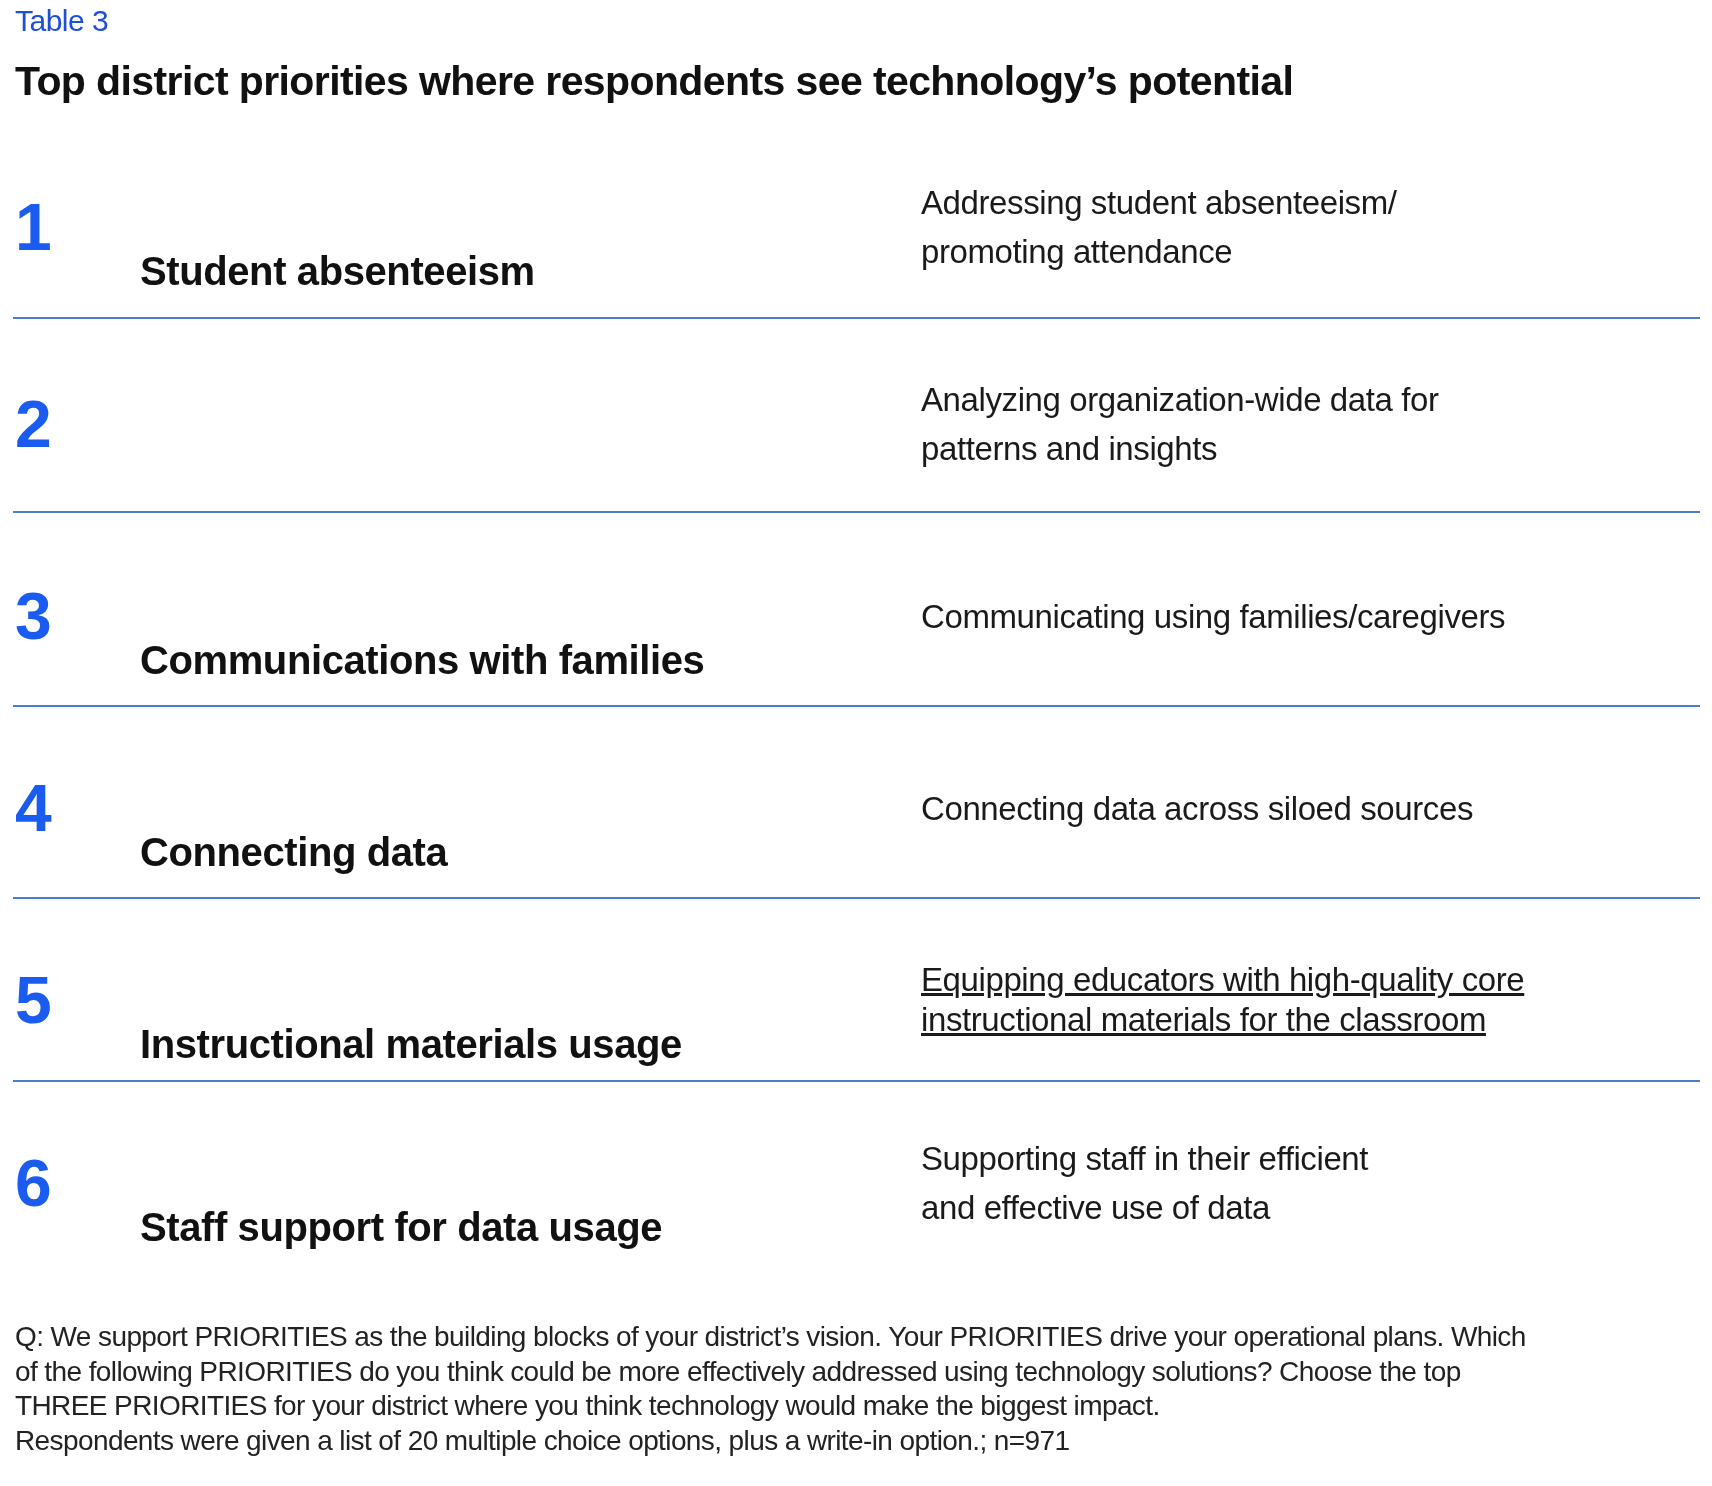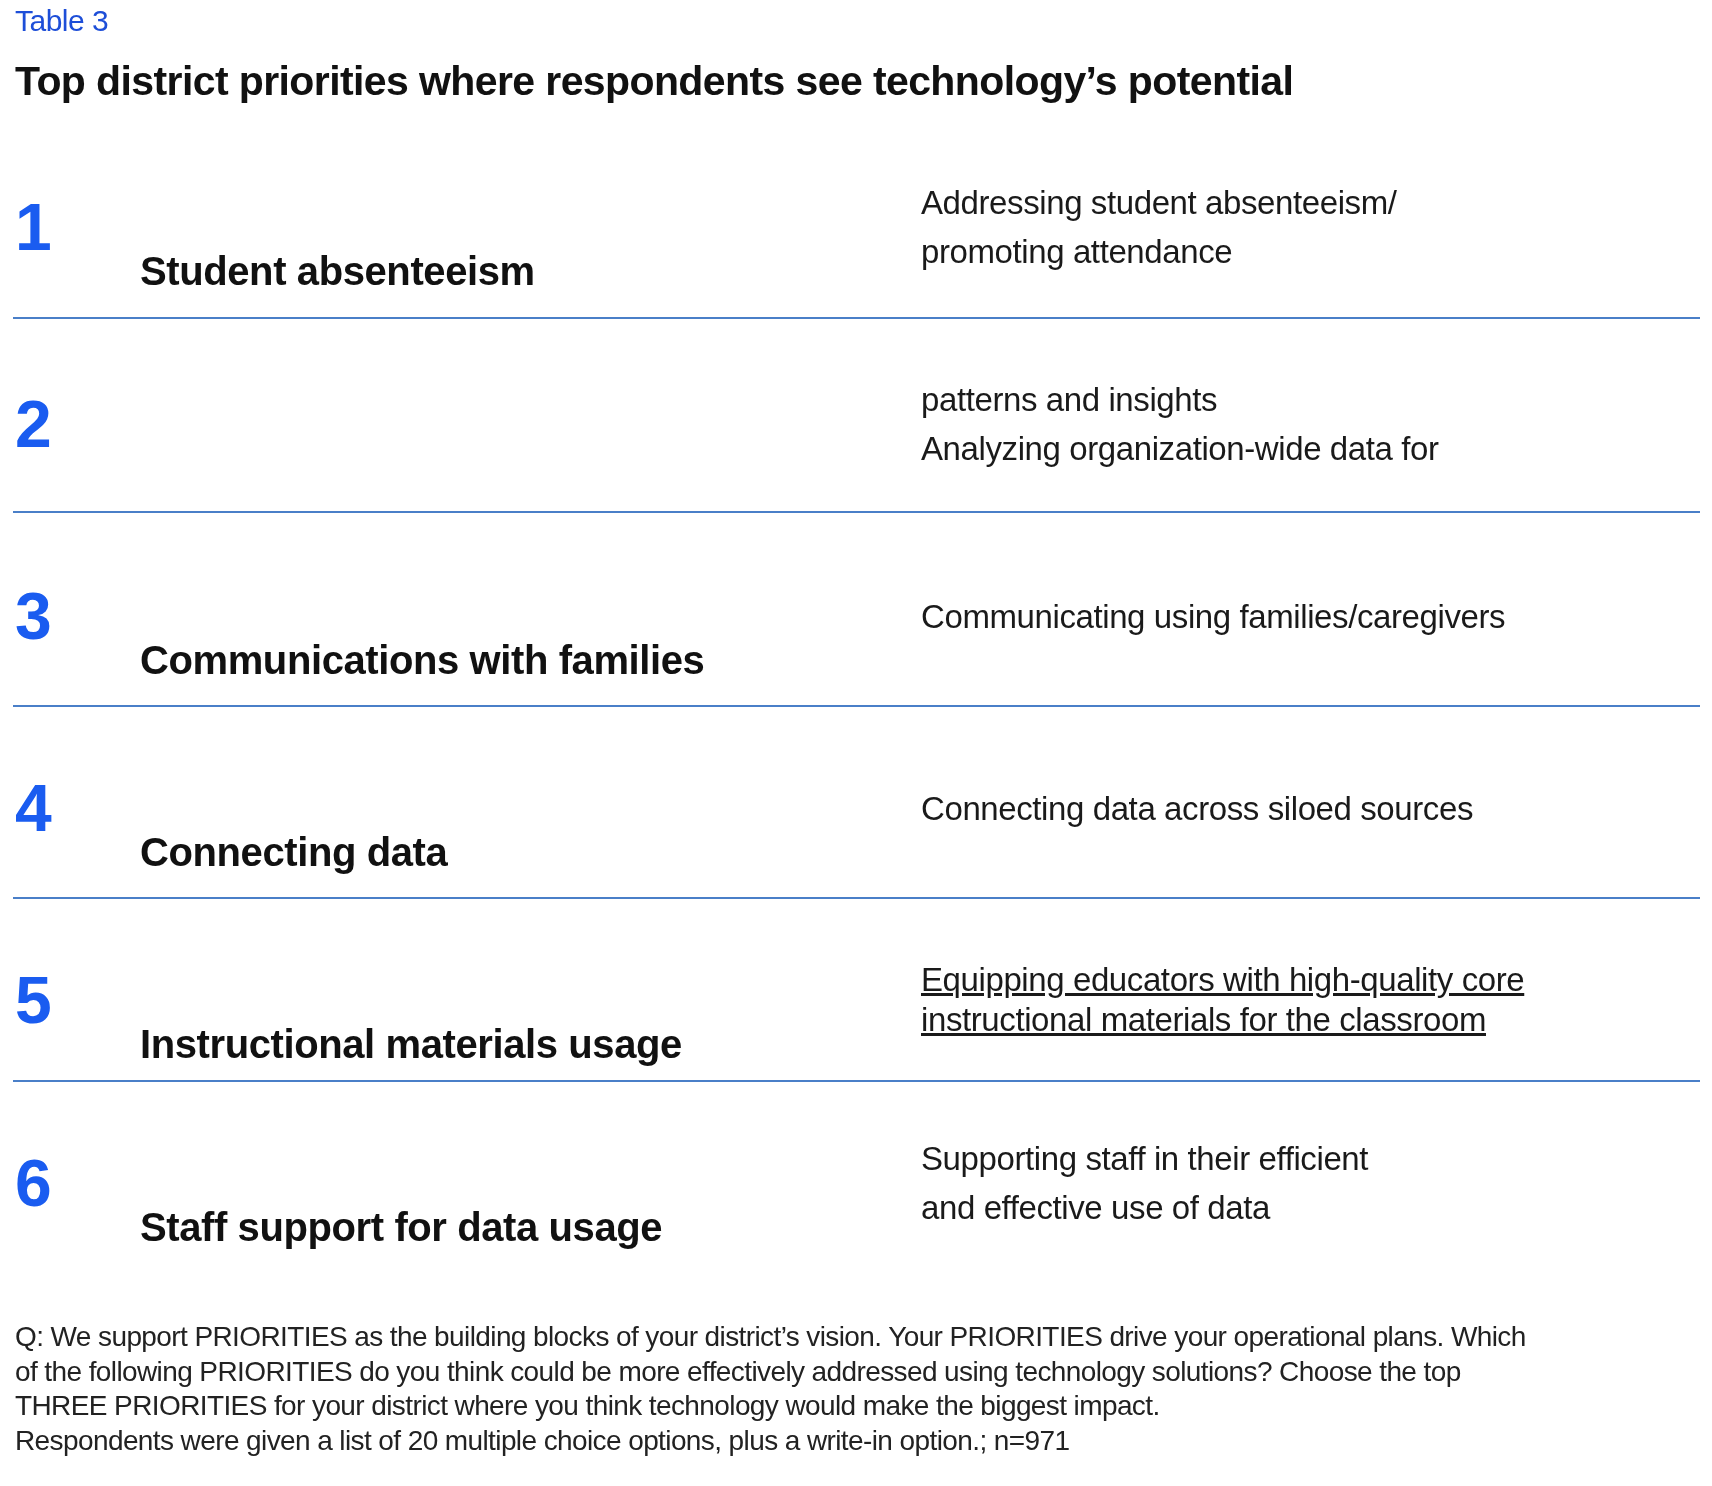--- a/index.html
+++ b/index.html
@@ -28,22 +28,22 @@
     <div class="desc">
       <div>Addressing student absenteeism/</div>
       <div>promoting attendance</div>
     </div>
   </div>
   <div class="divider" style="top:317px;"></div>
 
   <div class="row" style="top:330px;height:188px;">
     <span class="num">2</span>
     <div class="desc">
+      <div>Analyzing organization-wide data for</div>
       <div>patterns and insights</div>
-      <div>Analyzing organization-wide data for</div>
     </div>
   </div>
   <div class="divider" style="top:511px;"></div>
 
   <div class="row" style="top:522px;height:188px;">
     <span class="num">3</span>
     <span class="label">Communications with families</span>
     <div class="desc">
       <div>Communicating using families/caregivers</div>
     </div>

